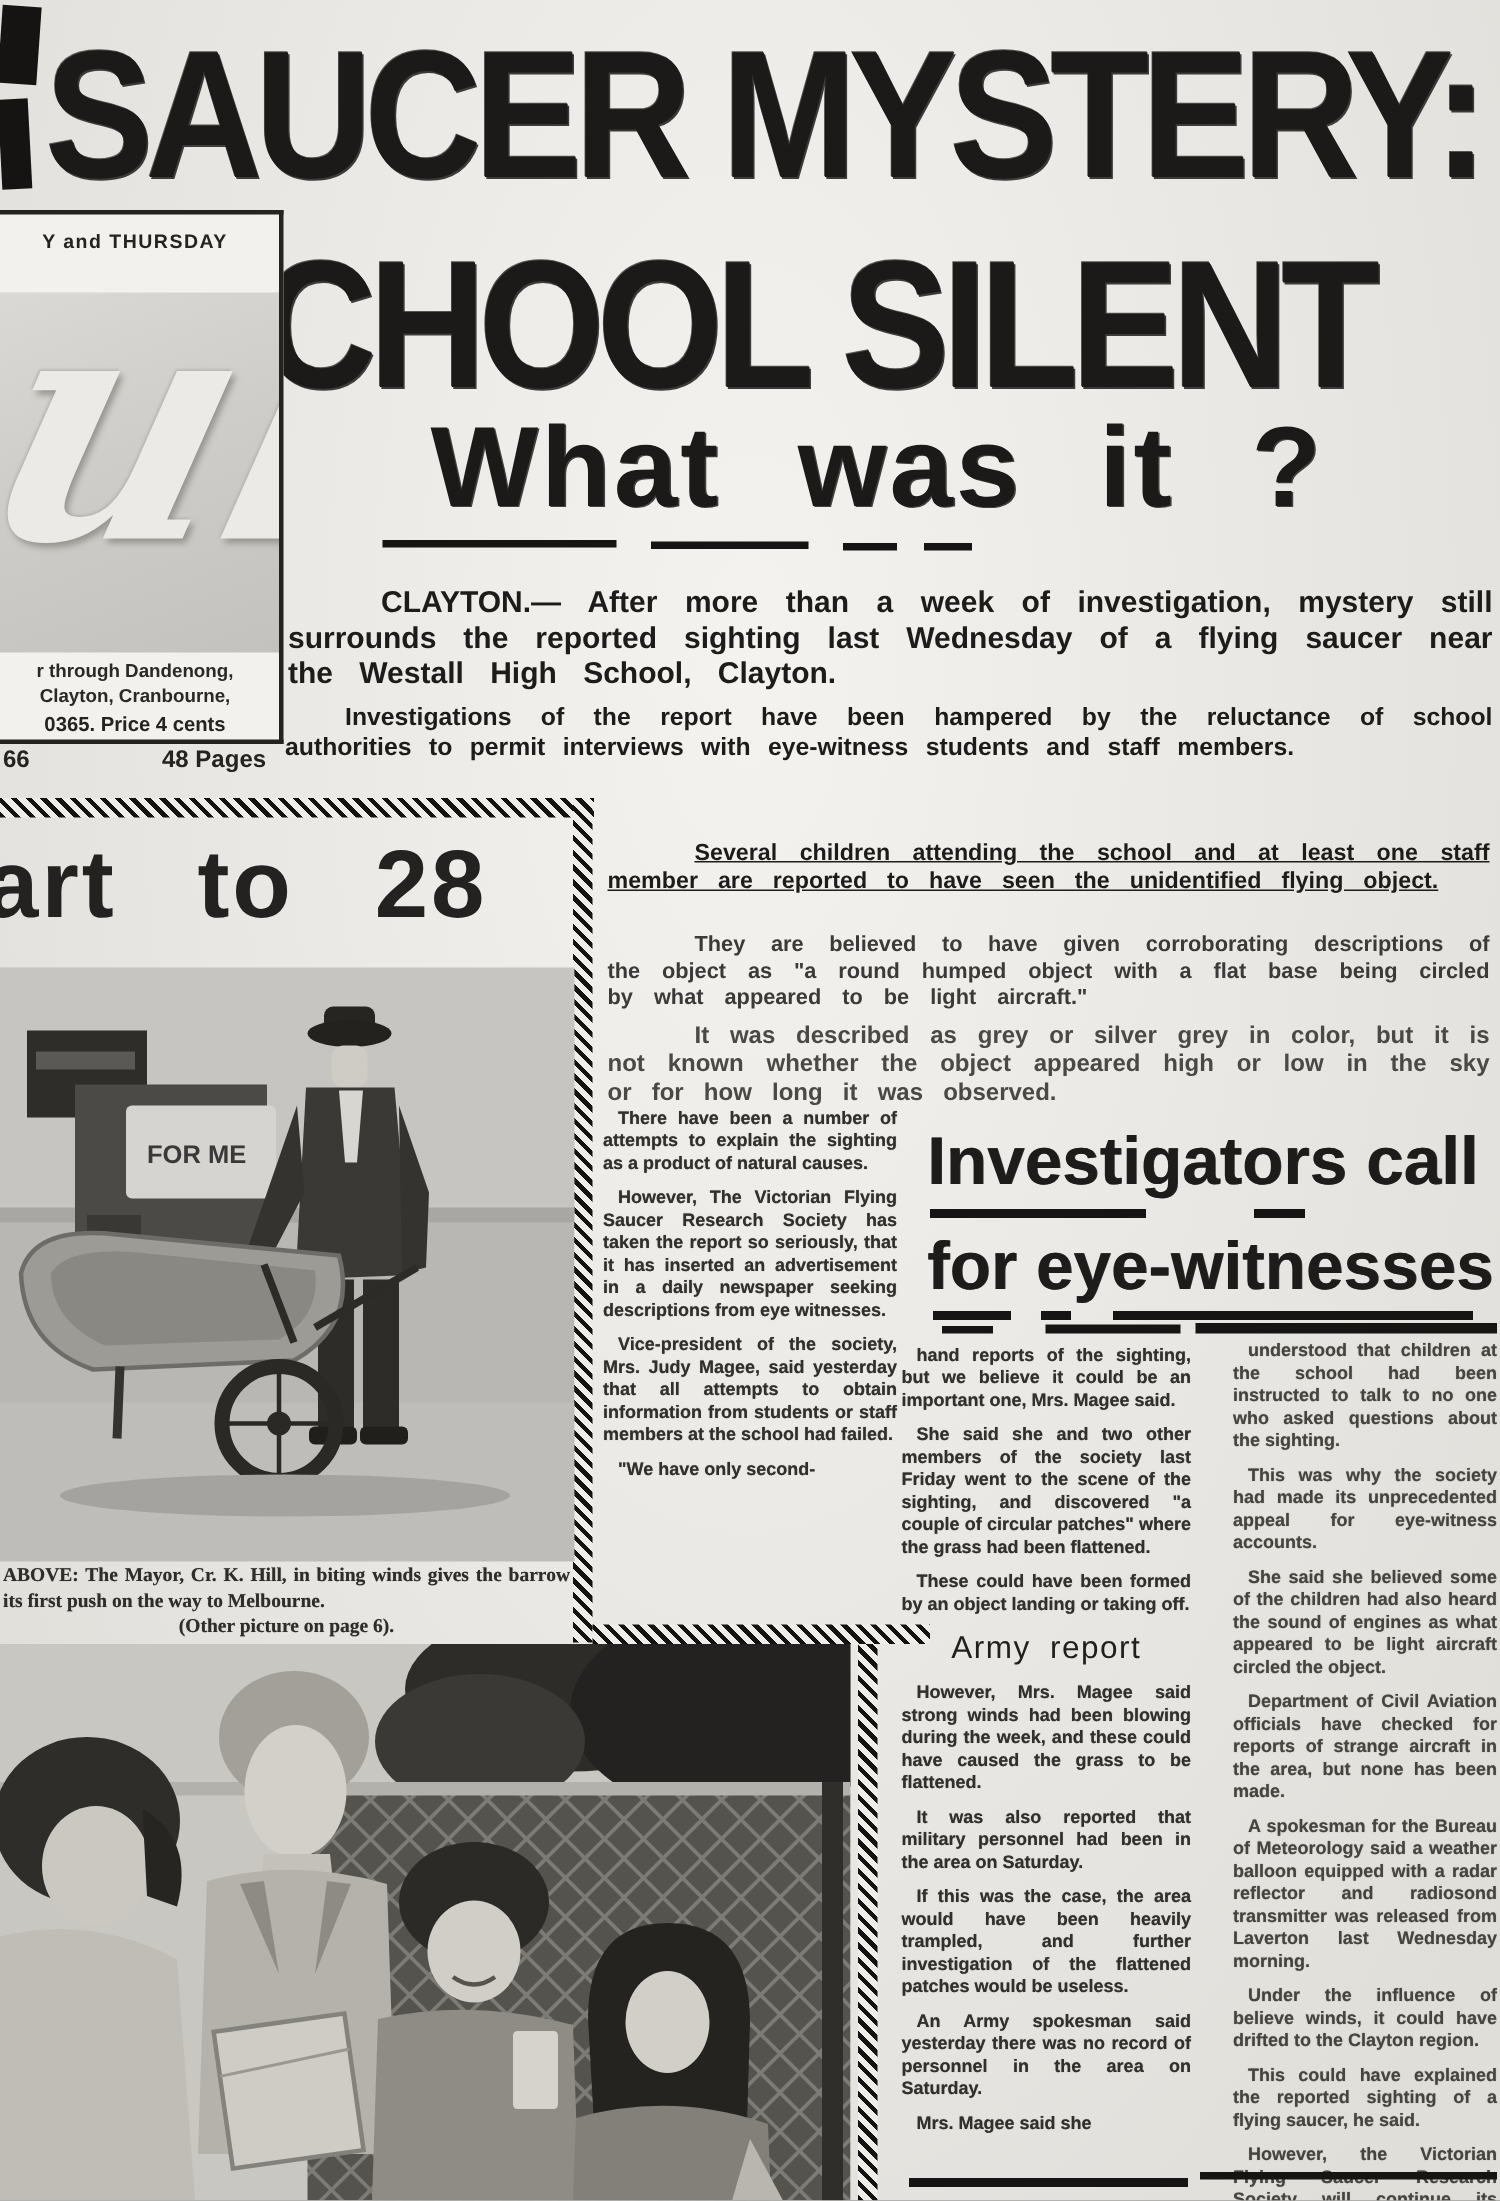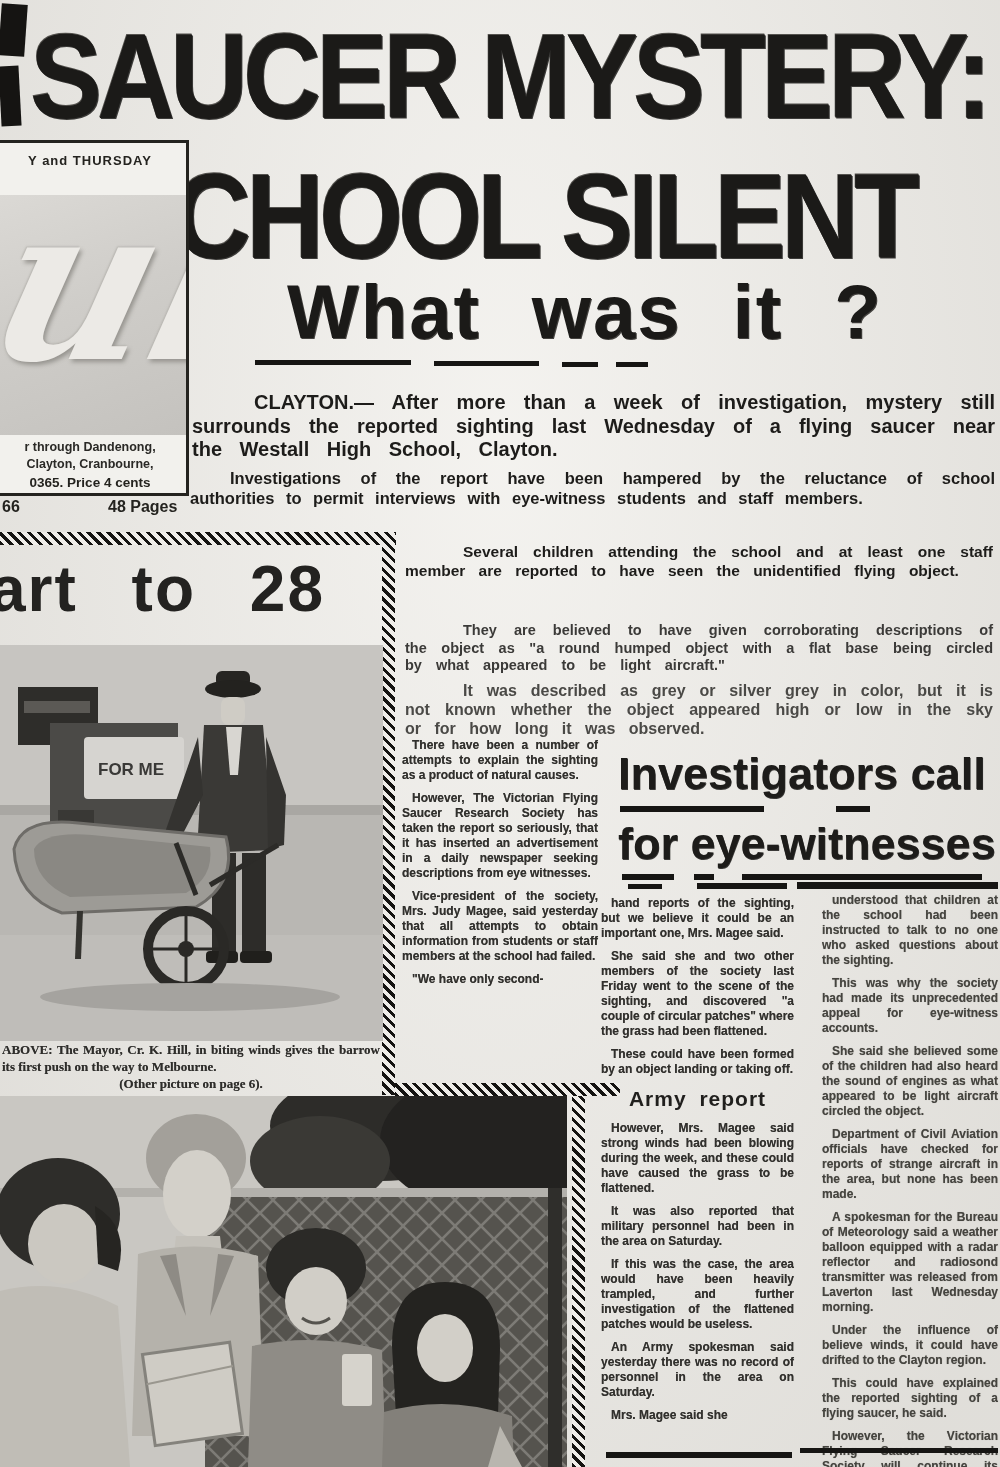--- a/index.html
+++ b/index.html
@@ -41,21 +41,21 @@
   .lead3{font-weight:bold;font-size:15.5px;line-height:1.22;word-spacing:9px;text-align:justify;text-indent:58px;}
   .lead4{font-weight:600;font-size:14.5px;line-height:1.22;word-spacing:10px;text-align:justify;text-indent:58px;color:#3b3a38;}
   .lead5{font-weight:700;font-size:16px;line-height:1.2;word-spacing:9px;text-align:justify;text-indent:58px;color:#4a4946;}
   .colsmall p{
     margin:0 0 8px 0;font-weight:bold;font-size:12px;line-height:1.25;
     text-align:justify;text-indent:10px;color:#31302d;
     text-shadow:0 0 .5px #6b6966;
   }
   .colfaint p{color:#45443f;text-shadow:0 0 .7px #8a8883;margin-left:20px;}
   .armyhead{
-    font-weight:bold;font-size:21px;letter-spacing:1px;word-spacing:6px;
+    font-weight:normal;font-size:21px;letter-spacing:1px;word-spacing:6px;
     text-align:center;margin:10px 0 10px 0;color:#201f1d;
   }
   .caption{
     font-family:"Liberation Serif",serif;font-weight:bold;font-size:13px;line-height:1.3;
     text-align:justify;color:#2e2d2a;text-shadow:0 0 .5px #777;
   }
   .caption .c2{display:block;text-align:center;}
   
   .sidebox{
     border:3px solid #24231f;border-left:none;background:#f2f1ed;
@@ -102,21 +102,21 @@
       <span>r through Dandenong,</span><br>
       <span>Clayton, Cranbourne,</span>
     </div>
     <div class="abs price" style="left:0;top:325px;width:100%;margin-top:0;top:332px;">0365.   Price 4 cents</div>
   </div>
   <div class="abs pagesrow" style="left:2px;top:498px;">66</div>
   <div class="abs pagesrow" style="left:108px;top:498px;">48 Pages</div>
 
   <div class="abs lead1" style="left:192px;top:374px;width:803px;margin-top:17px;">CLAYTON.— After more than a week of investigation, mystery still surrounds the reported sighting last Wednesday of a flying saucer near the Westall High School, Clayton.</div>
   <div class="abs lead2" style="left:190px;top:468px;width:805px;">Investigations of the report have been hampered by the reluctance of school authorities to permit interviews with eye-witness students and staff members.</div>
-  <div class="abs lead3" style="left:405px;top:543px;width:588px;">Several children attending the school and at least one staff member are reported to have seen the unidentified flying object.</div>
+  <div class="abs lead3" style="left:405px;top:560px;width:588px;text-decoration:underline;">Several children attending the school and at least one staff member are reported to have seen the unidentified flying object.</div>
   <div class="abs lead4" style="left:405px;top:622px;width:588px;">They are believed to have given corroborating descriptions of the object as "a round humped object with a flat base being circled by what appeared to be light aircraft."</div>
   <div class="abs lead5" style="left:405px;top:681px;width:588px;">It was described as grey or silver grey in color, but it is not known whether the object appeared high or low in the sky or for how long it was observed.</div>
 
   <div class="hatch" style="left:0;top:532px;width:396px;height:13px;"></div>
   <div class="hatch" style="left:382px;top:532px;width:13px;height:563px;"></div>
   <div class="hatch" style="left:395px;top:1083px;width:225px;height:13px;"></div>
   <div class="hatch" style="left:572px;top:1096px;width:13px;height:371px;"></div>
 
   <div class="abs h-art" style="left:-10px;top:552px;">art to 28</div>
 

